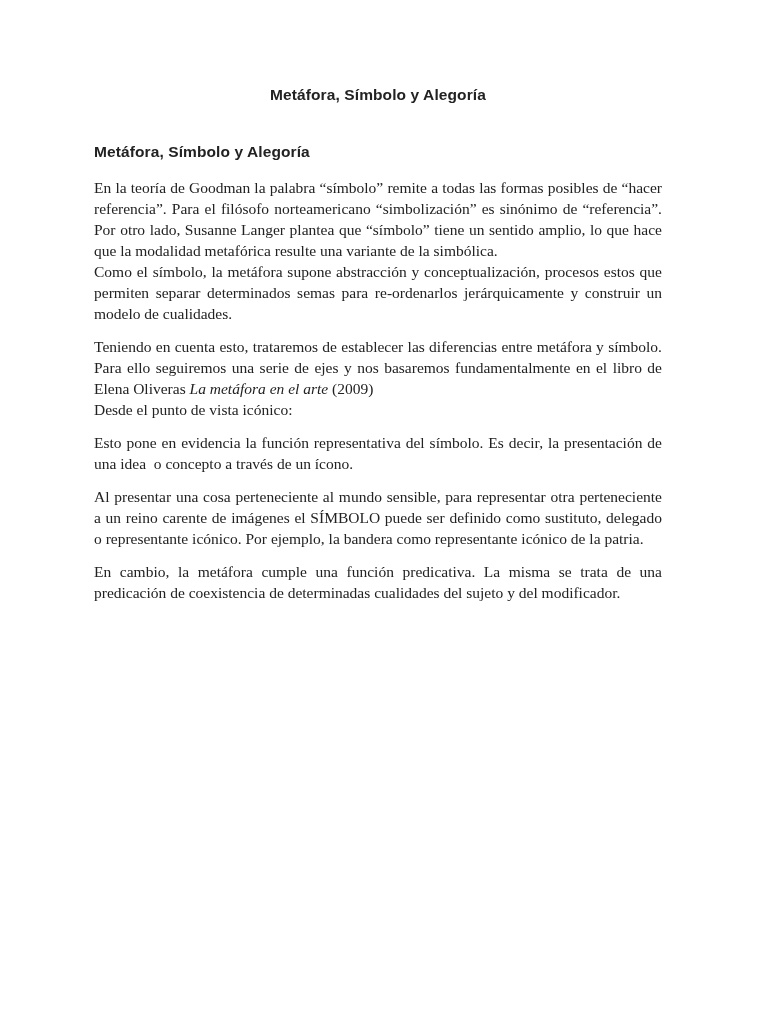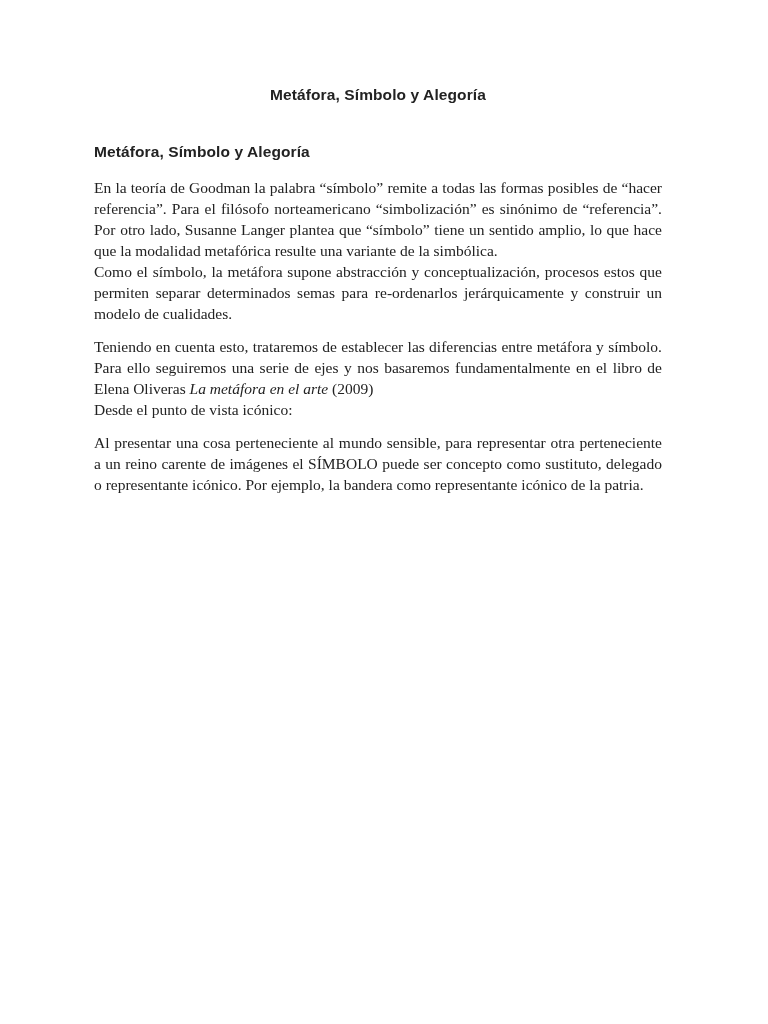--- a/index.html
+++ b/index.html
@@ -52,17 +52,19 @@
 
   <p class="para">En la teoría de Goodman la palabra “símbolo” remite a todas las formas posibles de “hacer referencia”. Para el filósofo norteamericano “simbolización” es sinónimo de “referencia”. Por otro lado, Susanne Langer plantea que “símbolo” tiene un sentido amplio, lo que hace que la modalidad metafórica resulte una variante de la simbólica.
 Como el símbolo, la metáfora supone abstracción y conceptualización, procesos estos que permiten separar determinados semas para re-ordenarlos jerárquicamente y construir un modelo de cualidades.</p>
 
   <p class="para"><span>Teniendo en cuenta esto, trataremos de establecer las diferencias entre metáfora y símbolo. Para ello seguiremos una serie de ejes y nos basaremos fundamentalmente en el libro de Elena Oliveras </span><i>La metáfora en el arte</i><span> (2009)
 Desde el punto de vista icónico:</span></p>
 
 
 
 
+  <p class="para">Esto pone en evidencia la función representativa del símbolo. Es decir, la presentación de una idea  o concepto a través de un ícono.</p>
 
-  <p class="para">Al presentar una cosa perteneciente al mundo sensible, para representar otra perteneciente a un reino carente de imágenes el SÍMBOLO puede ser concepto como sustituto, delegado o representante icónico. Por ejemplo, la bandera como representante icónico de la patria.</p>
+  <p class="para">Al presentar una cosa perteneciente al mundo sensible, para representar otra perteneciente a un reino carente de imágenes el SÍMBOLO puede ser definido como sustituto, delegado o representante icónico. Por ejemplo, la bandera como representante icónico de la patria.</p>
 
+  <p class="para">En cambio, la metáfora cumple una función predicativa. La misma se trata de una predicación de coexistencia de determinadas cualidades del sujeto y del modificador.</p>
 
 </div>
 
 </body></html>

